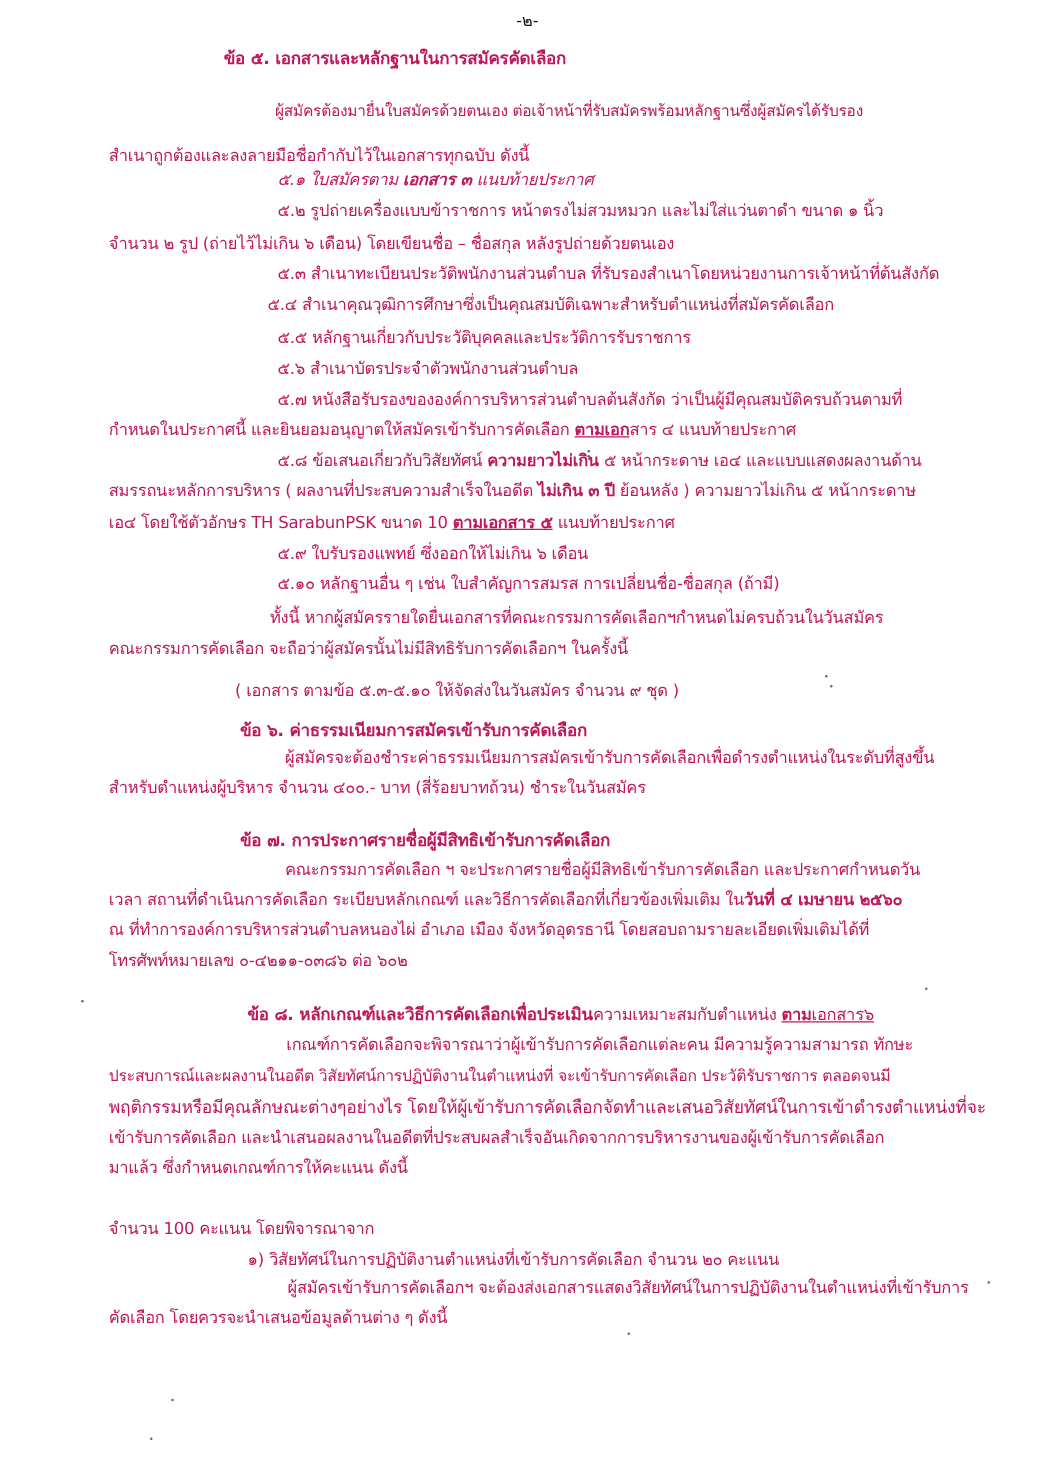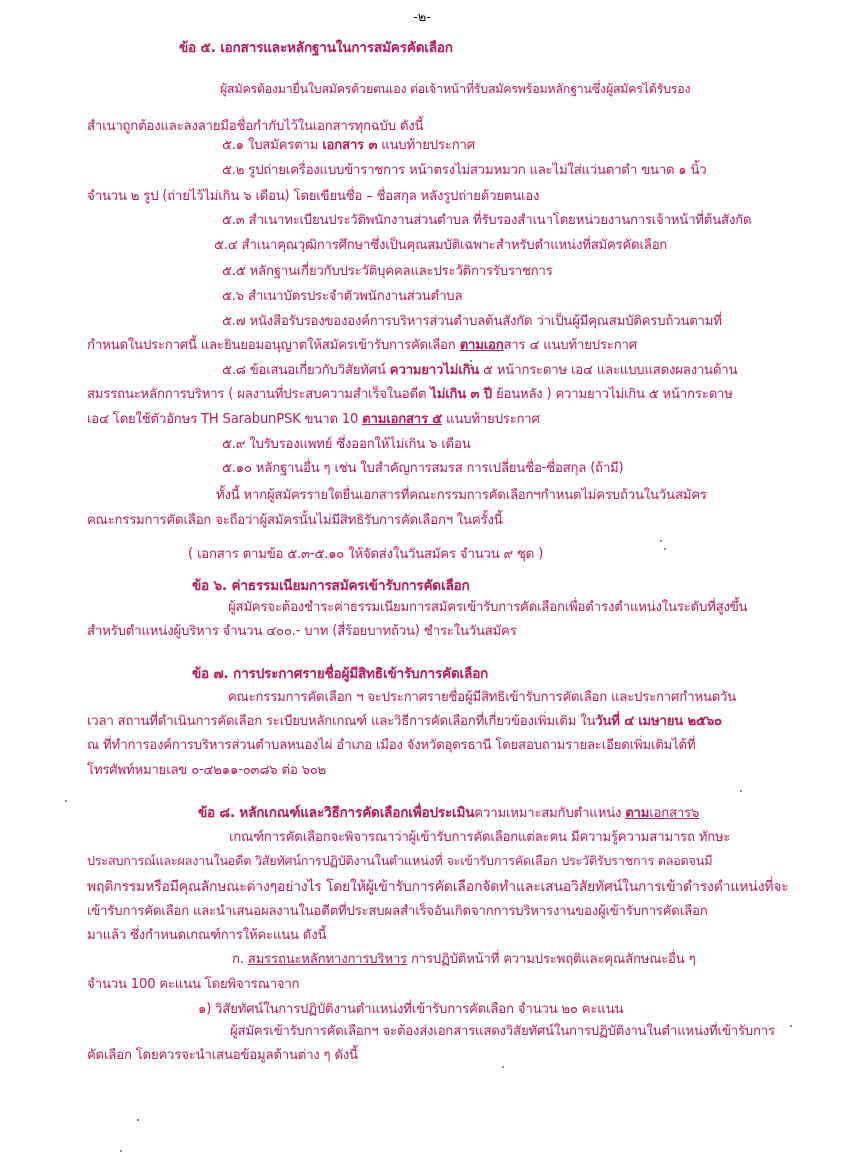--- a/index.html
+++ b/index.html
@@ -22,21 +22,21 @@
 <body>
 
 <div class="page">
 
   <div class="pnum">-๒-</div>
 
   <div class="line heading" style="left:179px; top:38px;">ข้อ ๕. เอกสารและหลักฐานในการสมัครคัดเลือก</div>
   <div class="line" style="left:87px; top:117px;">สำเนาถูกต้องและลงลายมือชื่อกำกับไว้ในเอกสารทุกฉบับ ดังนี้</div>
   <div class="line" style="left:220px; top:80px; font-size:12.4px;">ผู้สมัครต้องมายื่นใบสมัครด้วยตนเอง ต่อเจ้าหน้าที่รับสมัครพร้อมหลักฐานซึ่งผู้สมัครได้รับรอง</div>
 
-  <div class="line" style="left:222px; top:136px;">
+  <div class="line" style="left:222px; top:136px;font-style:italic;">
     <span>๕.๑ ใบสมัครตาม </span><span class="b">เอกสาร ๓</span><span> แนบท้ายประกาศ</span>
   </div>
   <div class="line" style="left:222px; top:161px;">๕.๒ รูปถ่ายเครื่องแบบข้าราชการ หน้าตรงไม่สวมหมวก และไม่ใส่แว่นตาดำ   ขนาด ๑  นิ้ว</div>
   <div class="line" style="left:87px; top:187px;">จำนวน  ๒  รูป   (ถ่ายไว้ไม่เกิน ๖ เดือน)  โดยเขียนชื่อ – ชื่อสกุล   หลังรูปถ่ายด้วยตนเอง</div>
   <div class="line" style="left:222px; top:211px;">๕.๓ สำเนาทะเบียนประวัติพนักงานส่วนตำบล ที่รับรองสำเนาโดยหน่วยงานการเจ้าหน้าที่ต้นสังกัด</div>
   <div class="line" style="left:214px; top:236px;">๕.๔ สำเนาคุณวุฒิการศึกษาซึ่งเป็นคุณสมบัติเฉพาะสำหรับตำแหน่งที่สมัครคัดเลือก</div>
   <div class="line" style="left:222px; top:262px;">๕.๕  หลักฐานเกี่ยวกับประวัติบุคคลและประวัติการรับราชการ</div>
   <div class="line" style="left:222px; top:287px;">๕.๖  สำเนาบัตรประจำตัวพนักงานส่วนตำบล</div>
   <div class="line" style="left:222px; top:312px;">๕.๗  หนังสือรับรองขององค์การบริหารส่วนตำบลต้นสังกัด  ว่าเป็นผู้มีคุณสมบัติครบถ้วนตามที่</div>
   <div class="line" style="left:87px; top:336px;">
@@ -70,23 +70,20 @@
   <div class="line" style="left:87px; top:761px;">โทรศัพท์หมายเลข  ๐-๔๒๑๑-๐๓๘๖  ต่อ  ๖๐๒</div>
 
   <div class="line" style="left:198px; top:803px;">
     <span class="heading">ข้อ ๘. หลักเกณฑ์และวิธีการคัดเลือกเพื่อประเมิน</span><span>ความเหมาะสมกับตำแหน่ง </span><span class="b u">ตาม</span><span class="u">เอกสาร๖</span>
   </div>
   <div class="line" style="left:229px; top:828px;">เกณฑ์การคัดเลือกจะพิจารณาว่าผู้เข้ารับการคัดเลือกแต่ละคน  มีความรู้ความสามารถ  ทักษะ</div>
   <div class="line" style="left:87px; top:852px; font-size:12.6px;">ประสบการณ์และผลงานในอดีต  วิสัยทัศน์การปฏิบัติงานในตำแหน่งที่  จะเข้ารับการคัดเลือก  ประวัติรับราชการ  ตลอดจนมี</div>
   <div class="line" style="left:87px; top:877px; font-size:14px;">พฤติกรรมหรือมีคุณลักษณะต่างๆอย่างไร   โดยให้ผู้เข้ารับการคัดเลือกจัดทำและเสนอวิสัยทัศน์ในการเข้าดำรงตำแหน่งที่จะ</div>
   <div class="line" style="left:87px; top:902px;">เข้ารับการคัดเลือก   และนำเสนอผลงานในอดีตที่ประสบผลสำเร็จอันเกิดจากการบริหารงานของผู้เข้ารับการคัดเลือก</div>
   <div class="line" style="left:87px; top:926px;">มาแล้ว  ซึ่งกำหนดเกณฑ์การให้คะแนน ดังนี้</div>
-  <div class="line" style="left:232px; top:950px;">
-    <span>ก.  </span><span class="u">สมรรถนะหลักทางการบริหาร</span><span>  การปฏิบัติหน้าที่  ความประพฤติและคุณลักษณะอื่น ๆ</span>
-  </div>
   <div class="line" style="left:87px; top:975px;">จำนวน  100 คะแนน  โดยพิจารณาจาก</div>
   <div class="line" style="left:198px; top:1000px;">๑) วิสัยทัศน์ในการปฏิบัติงานตำแหน่งที่เข้ารับการคัดเลือก    จำนวน  ๒๐ คะแนน</div>
   <div class="line" style="left:230px; top:1022px;">ผู้สมัครเข้ารับการคัดเลือกฯ  จะต้องส่งเอกสารแสดงวิสัยทัศน์ในการปฏิบัติงานในตำแหน่งที่เข้ารับการ</div>
   <div class="line" style="left:87px; top:1046px;">คัดเลือก  โดยควรจะนำเสนอข้อมูลด้านต่าง ๆ ดังนี้</div>
 
   <div class="speck" style="left:660px; top:540px;"></div>
   <div class="speck" style="left:664px; top:548px;"></div>
   <div class="speck" style="left:470px; top:360px;"></div>
   <div class="speck" style="left:470px; top:364px;"></div>
   <div class="speck" style="left:65px; top:800px;"></div>

